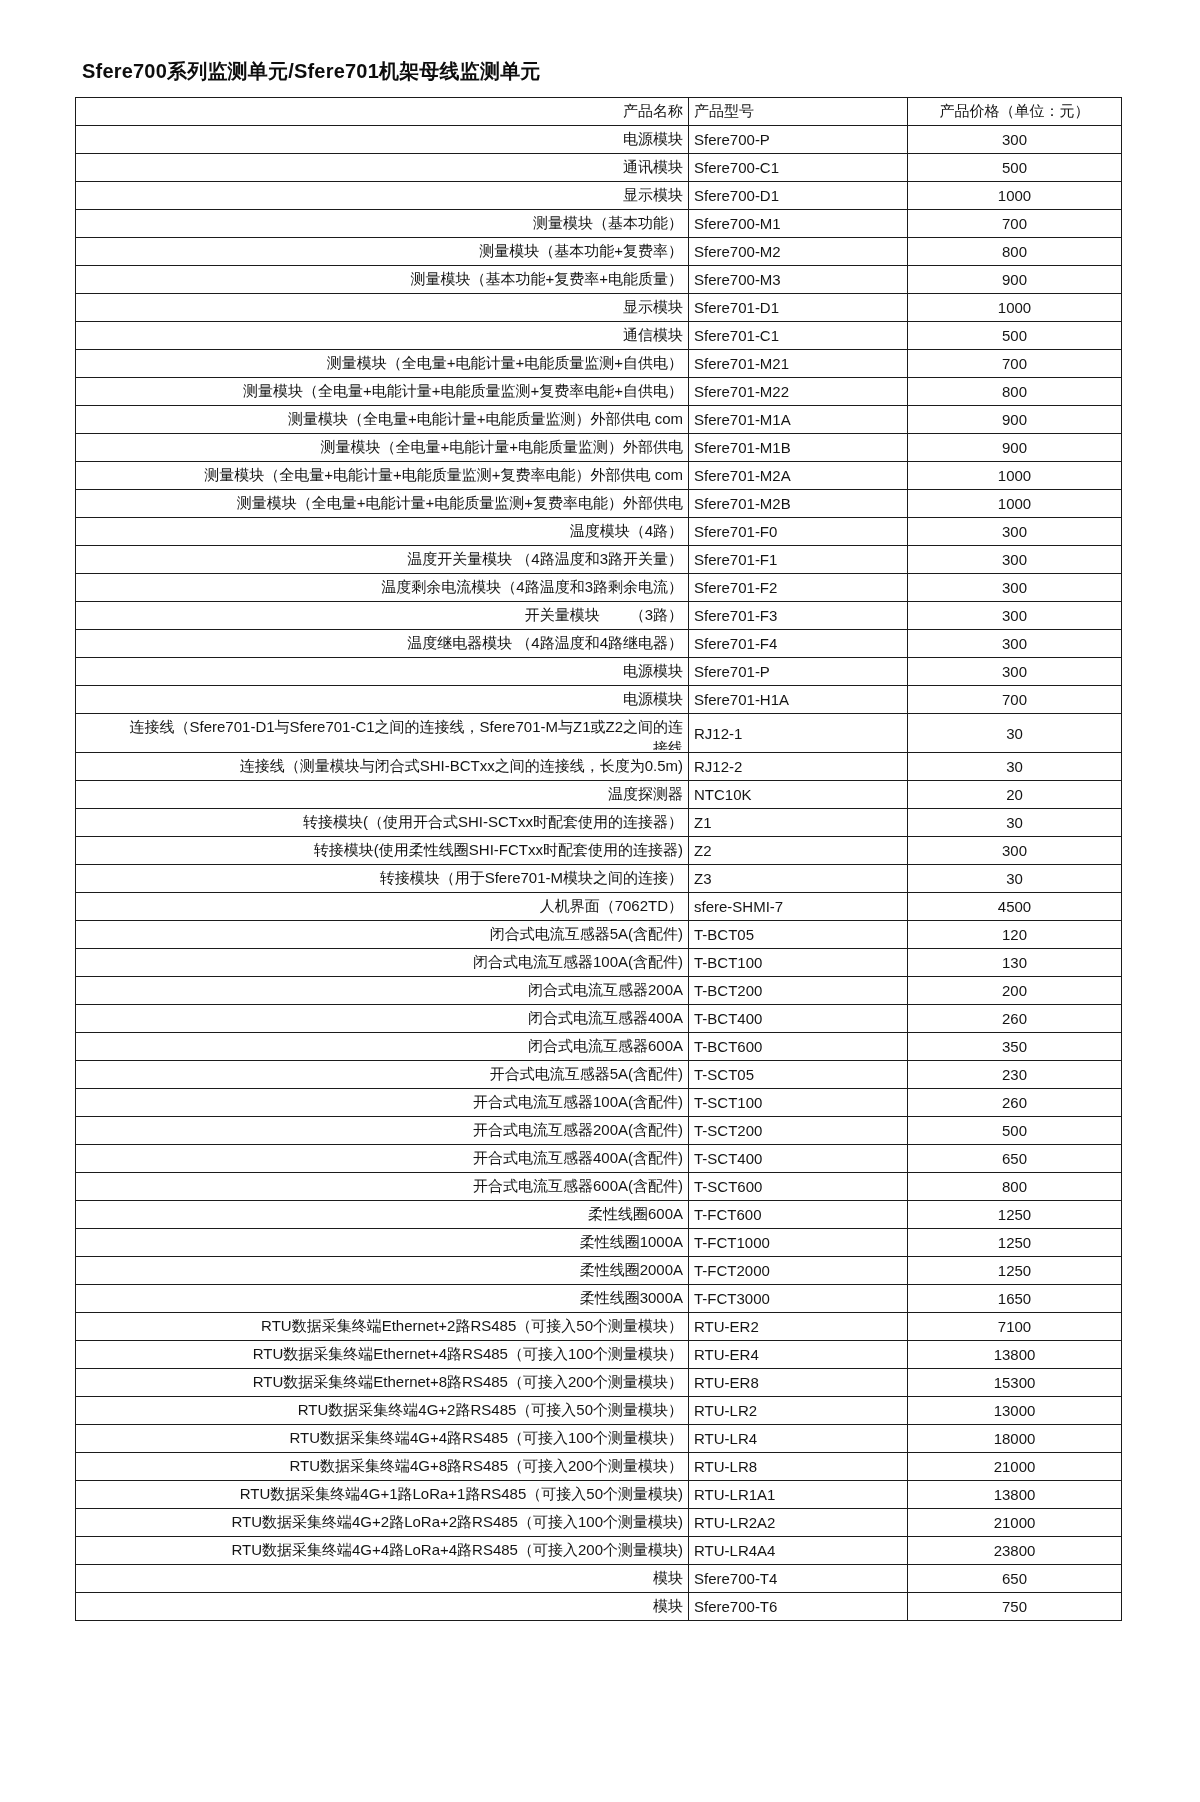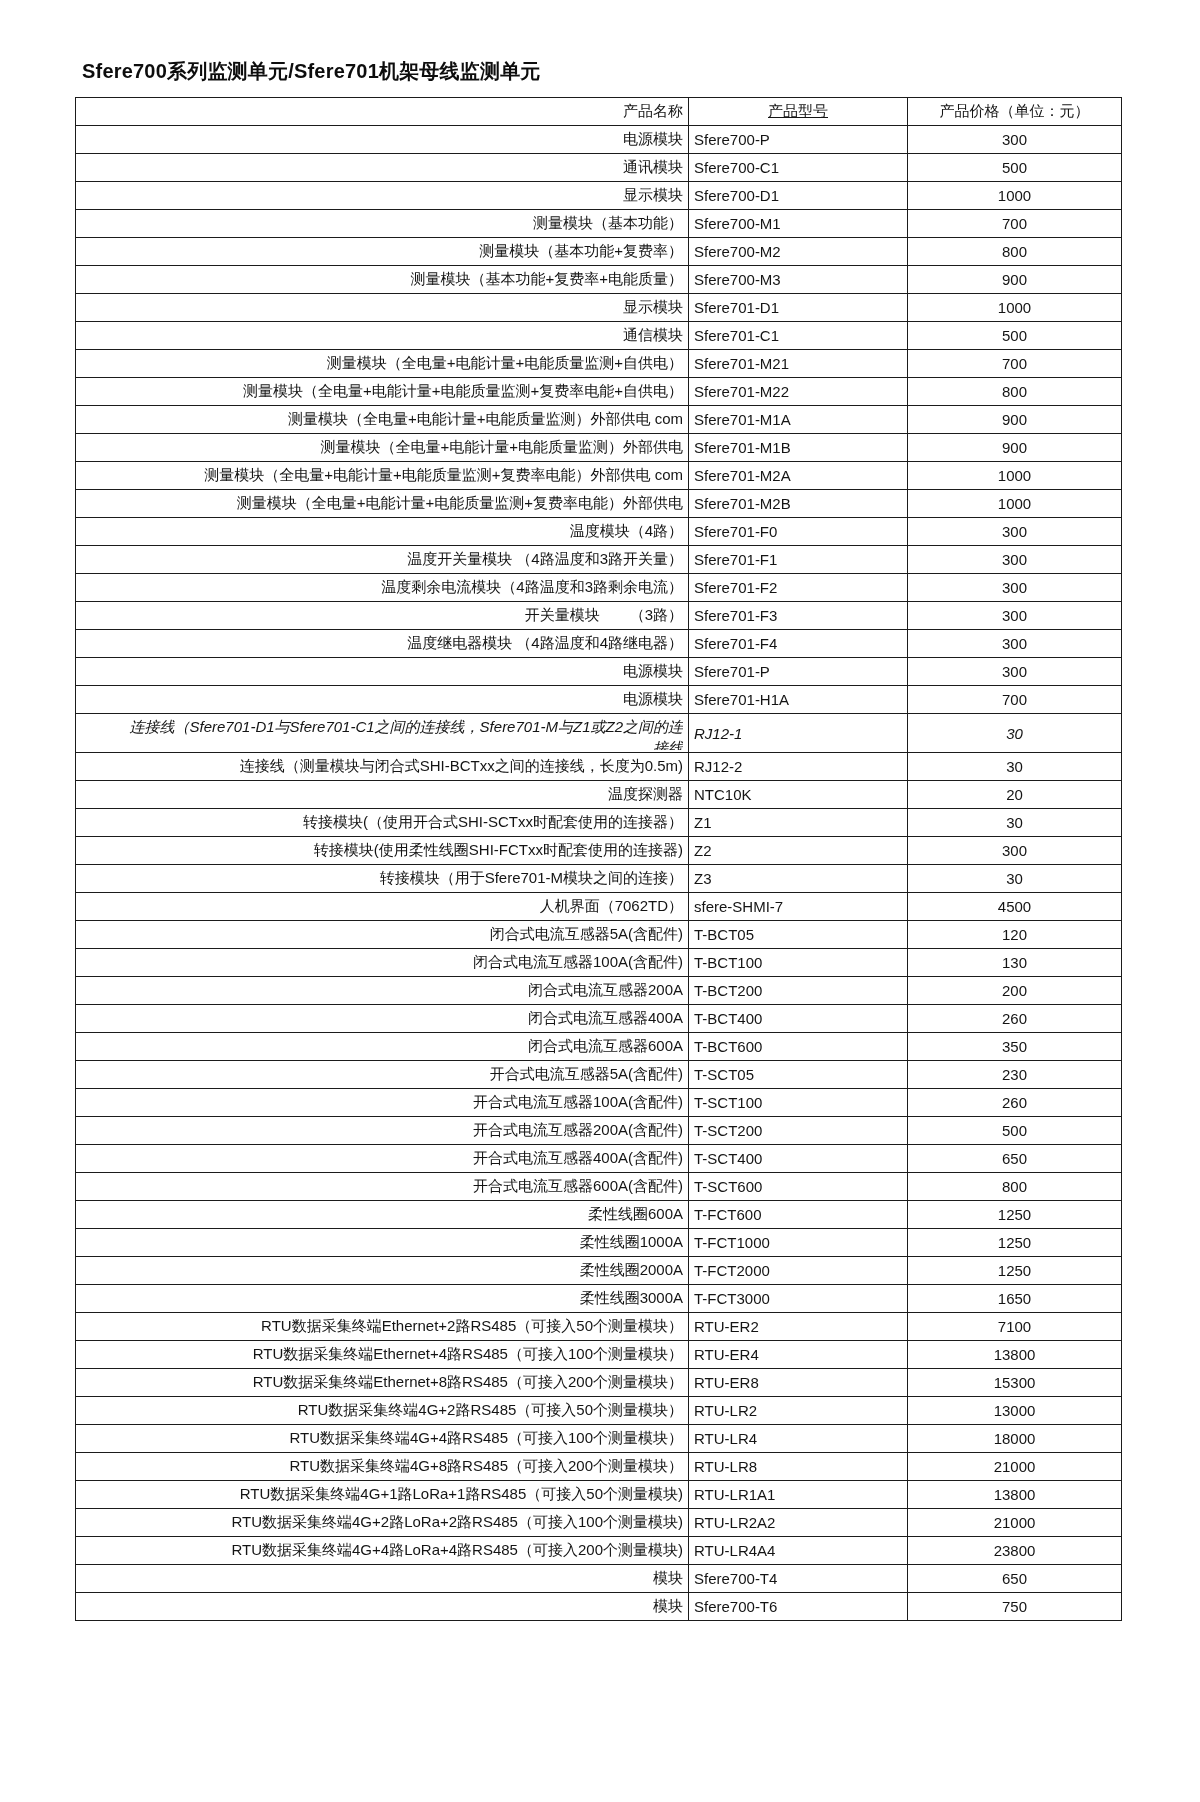--- a/index.html
+++ b/index.html
@@ -46,26 +46,26 @@
   table.price-table td {
     border: 1px solid #1b1b1b;
     height: 27px;
     padding: 0 5px;
     vertical-align: middle;
     font-weight: normal;
     overflow: hidden;
     white-space: nowrap;
   }
   th.h-name  { text-align: right; }
-  th.h-model { text-align: center; text-decoration: underline; }
+  th.h-model { text-align: left; }
   th.h-price { text-align: center; }
   td.c-name  { text-align: right; }
   td.c-model { text-align: left; margin-left: 32px; }
   td.c-price { text-align: center; }
-  tr.tall td { height: 36px; font-style: italic; }
+  tr.tall td { height: 36px; }
   tr.tall td.c-name { padding-top: 2px; vertical-align: top; }
   tr.tall .wrap-clip {
     height: 34px;
     overflow: hidden;
     line-height: 21px;
     white-space: nowrap;
   }
 </style>
 </head>
 <body>

